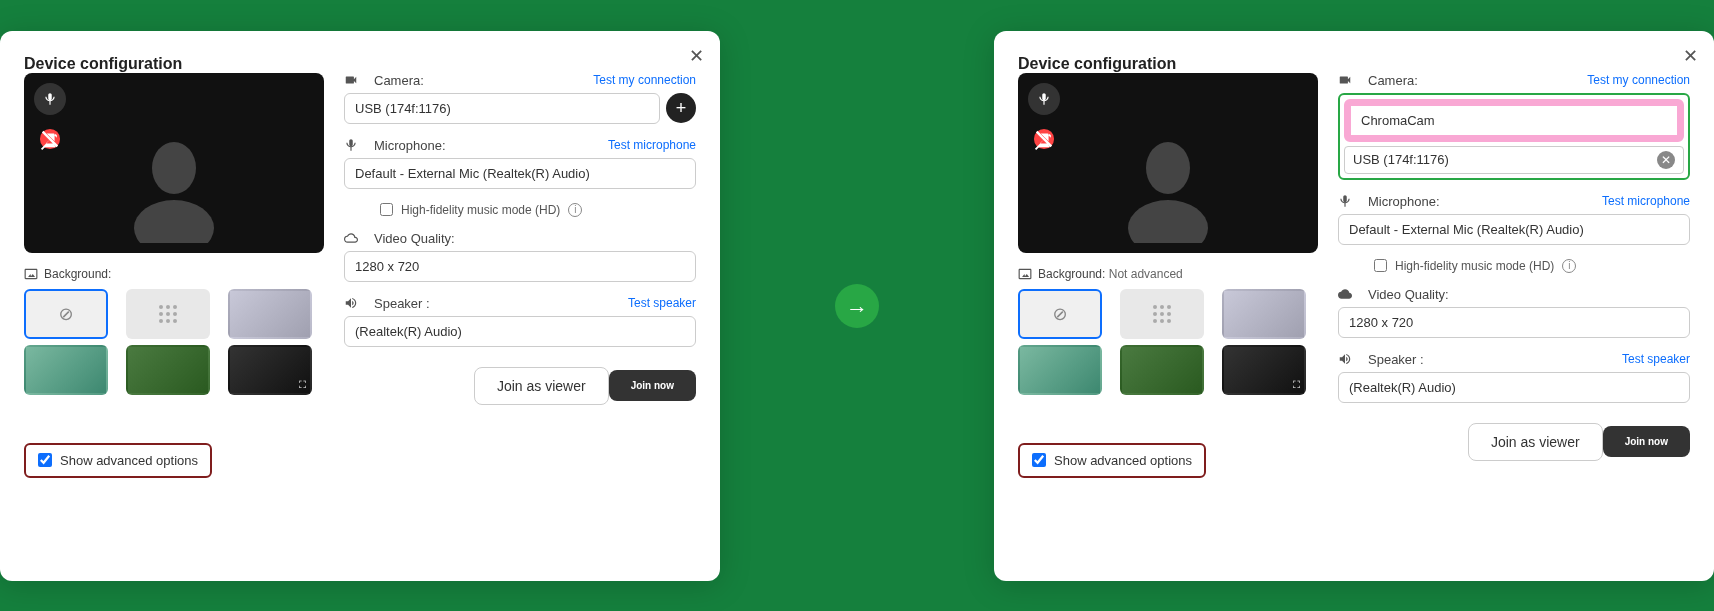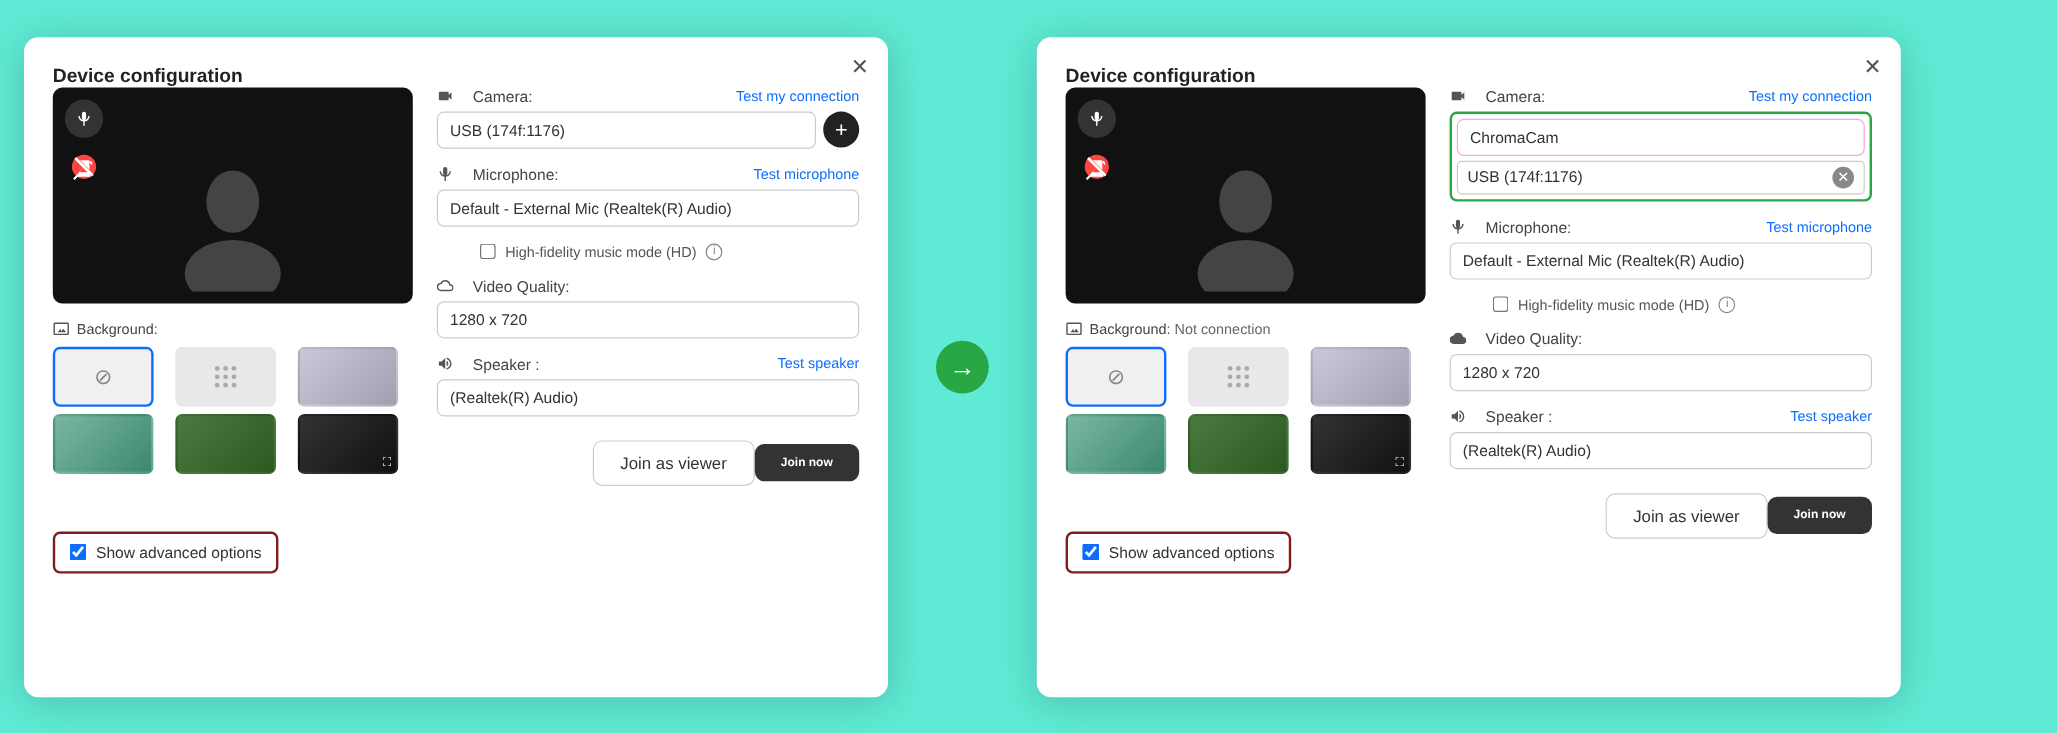--- a/index.html
+++ b/index.html
@@ -11,25 +11,24 @@
       align-items: center;
       justify-content: center;
       min-height: 611px;
       width: 1714px;
       gap: 0;
     }
 
     .page-wrapper {
       display: flex;
       align-items: center;
-      justify-content: flex-start;
+      justify-content: space-between;
       width: 100%;
       height: 611px;
-      background: #5eead4;
-      padding: 20px;
+      background: #15803d;
       gap: 40px;
     }
 
     
     .dialog {
       background: #fff;
       border-radius: 12px;
       box-shadow: 0 4px 32px rgba(0,0,0,0.18);
       padding: 24px 24px 24px 24px;
       width: 720px;
@@ -556,21 +555,21 @@
           <svg class="avatar" viewBox="0 0 90 110" fill="none" xmlns="http://www.w3.org/2000/svg">
             <ellipse cx="45" cy="35" rx="22" ry="26" fill="#444"></ellipse>
             <ellipse cx="45" cy="95" rx="40" ry="28" fill="#444"></ellipse>
           </svg>
         </div>
 
         <div class="bg-section-label">
           <svg width="14" height="14" viewBox="0 0 24 24" fill="#555">
               <path d="M21 3H3c-1.1 0-2 .9-2 2v14c0 1.1.9 2 2 2h18c1.1 0 2-.9 2-2V5c0-1.1-.9-2-2-2zm0 16H3V5h18v14zm-10-7l-4 5h12l-4-5-3 3.86z"></path>
             </svg>
-          <span><span>Background:</span> <span style="color:#666;font-weight:normal">Not connection</span></span>
+          <span><span>Background:</span> <span style="color:#666;font-weight:normal">Not advanced</span></span>
         </div>
         <div class="bg-thumbs">
           <div class="bg-thumb none-bg selected" style="border-color:#0d6efd">⊘</div>
           <div class="bg-thumb dots">
             <svg width="30" height="30" viewBox="0 0 30 30">
                 <circle cx="8" cy="8" r="2" fill="#aaa"></circle>
                 <circle cx="15" cy="8" r="2" fill="#aaa"></circle>
                 <circle cx="22" cy="8" r="2" fill="#aaa"></circle>
                 <circle cx="8" cy="15" r="2" fill="#aaa"></circle>
                 <circle cx="15" cy="15" r="2" fill="#aaa"></circle>
@@ -602,21 +601,21 @@
               <svg width="14" height="14" viewBox="0 0 24 24" fill="#555">
                   <path d="M17 10.5V7c0-.55-.45-1-1-1H4c-.55 0-1 .45-1 1v10c0 .55.45 1 1 1h12c.55 0 1-.45 1-1v-3.5l4 4v-11l-4 4z"></path>
                 </svg>
               <span>Camera:</span>
             </div>
             <a class="field-link">Test my connection</a>
           </div>
 
           <div style="border:2px solid #28a745; border-radius:6px; padding:4px;">
             <div class="select-wrapper">
-              <select class="select-control" style="border:1px solid #f9a8d4;">
+              <select class="select-control" style="border:7px solid #f9a8d4;">
                 <option>ChromaCam</option>
               </select>
             </div>
             <div class="camera-search-field" style="margin-top:4px;">
               <input type="text" value="USB (174f:1176)" style="border: none; outline: none; font-size: 13px; flex: 1 1 0%; width: 100%;">
               <button class="clear-btn">✕</button>
             </div>
           </div>
         </div>
 

